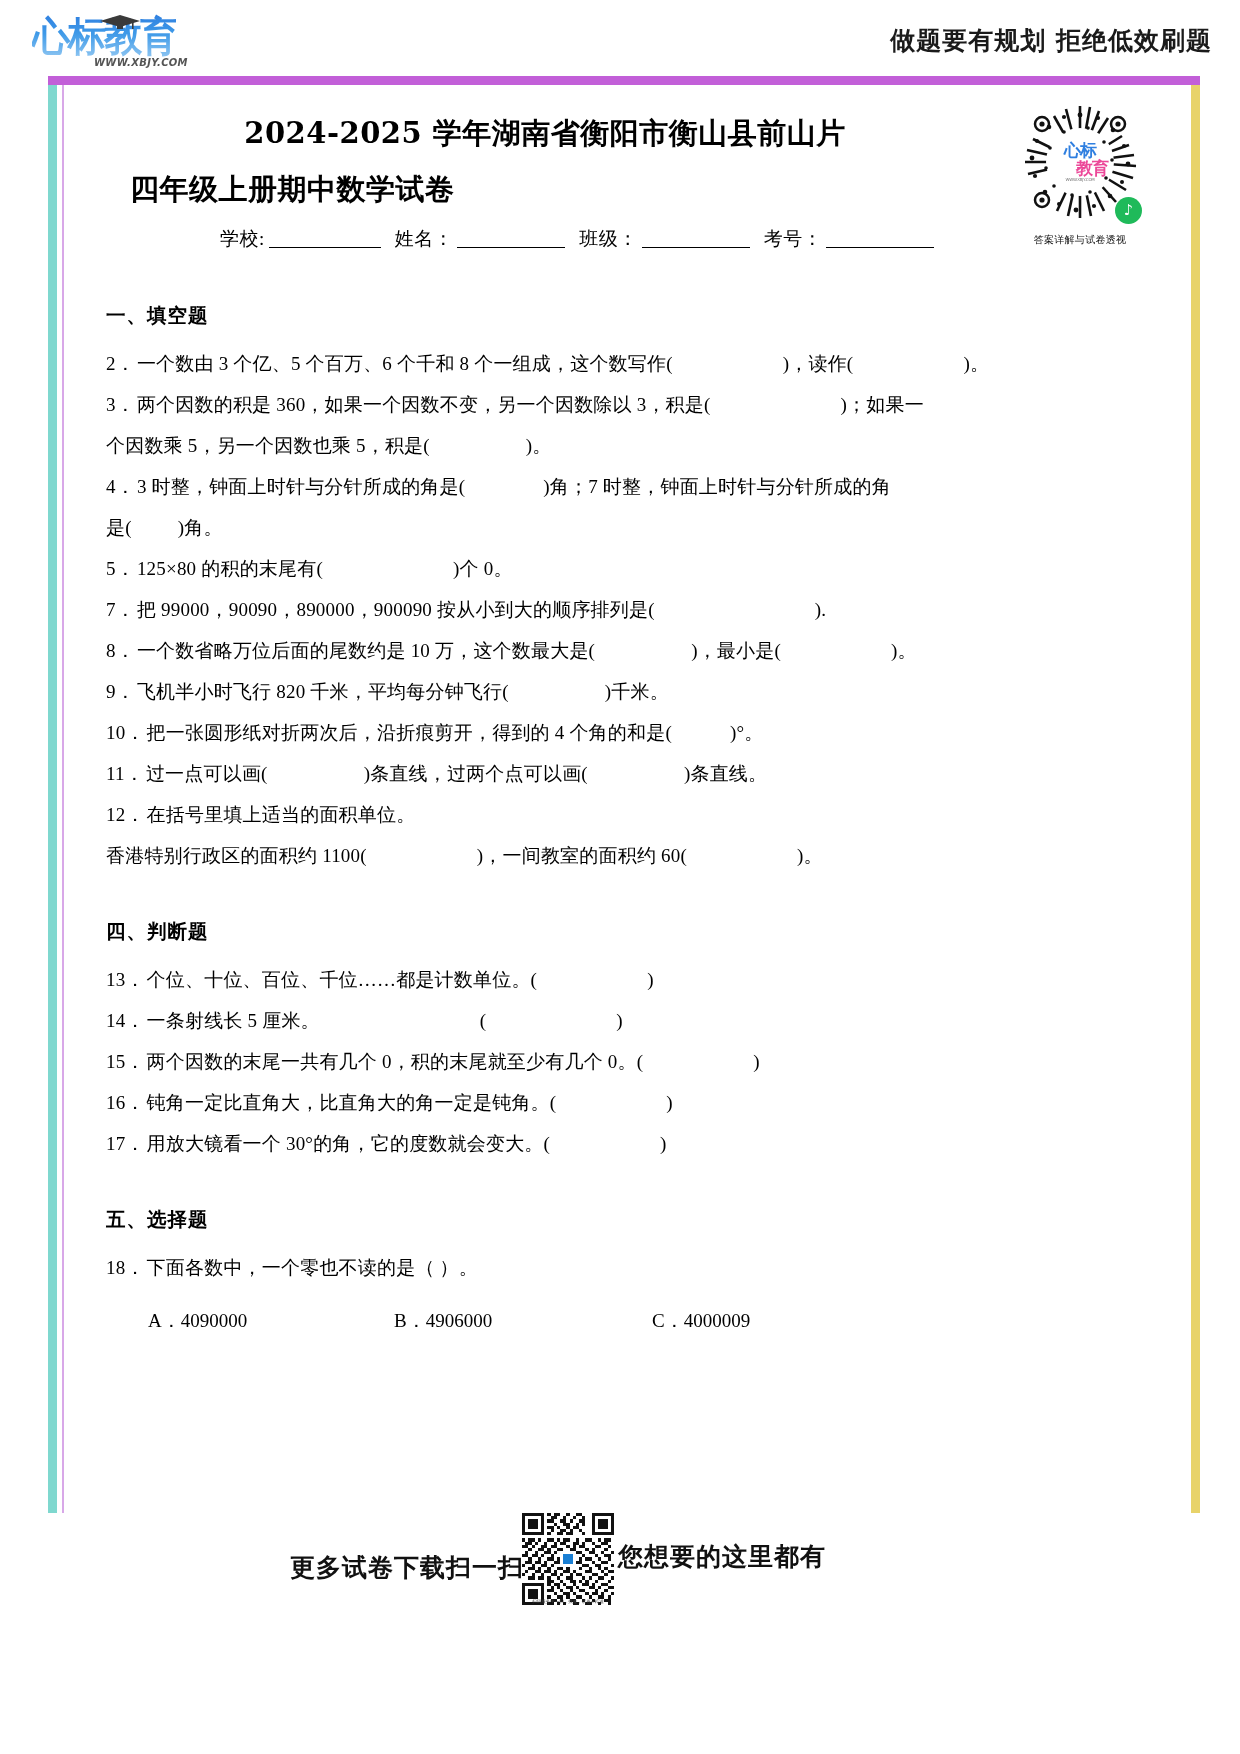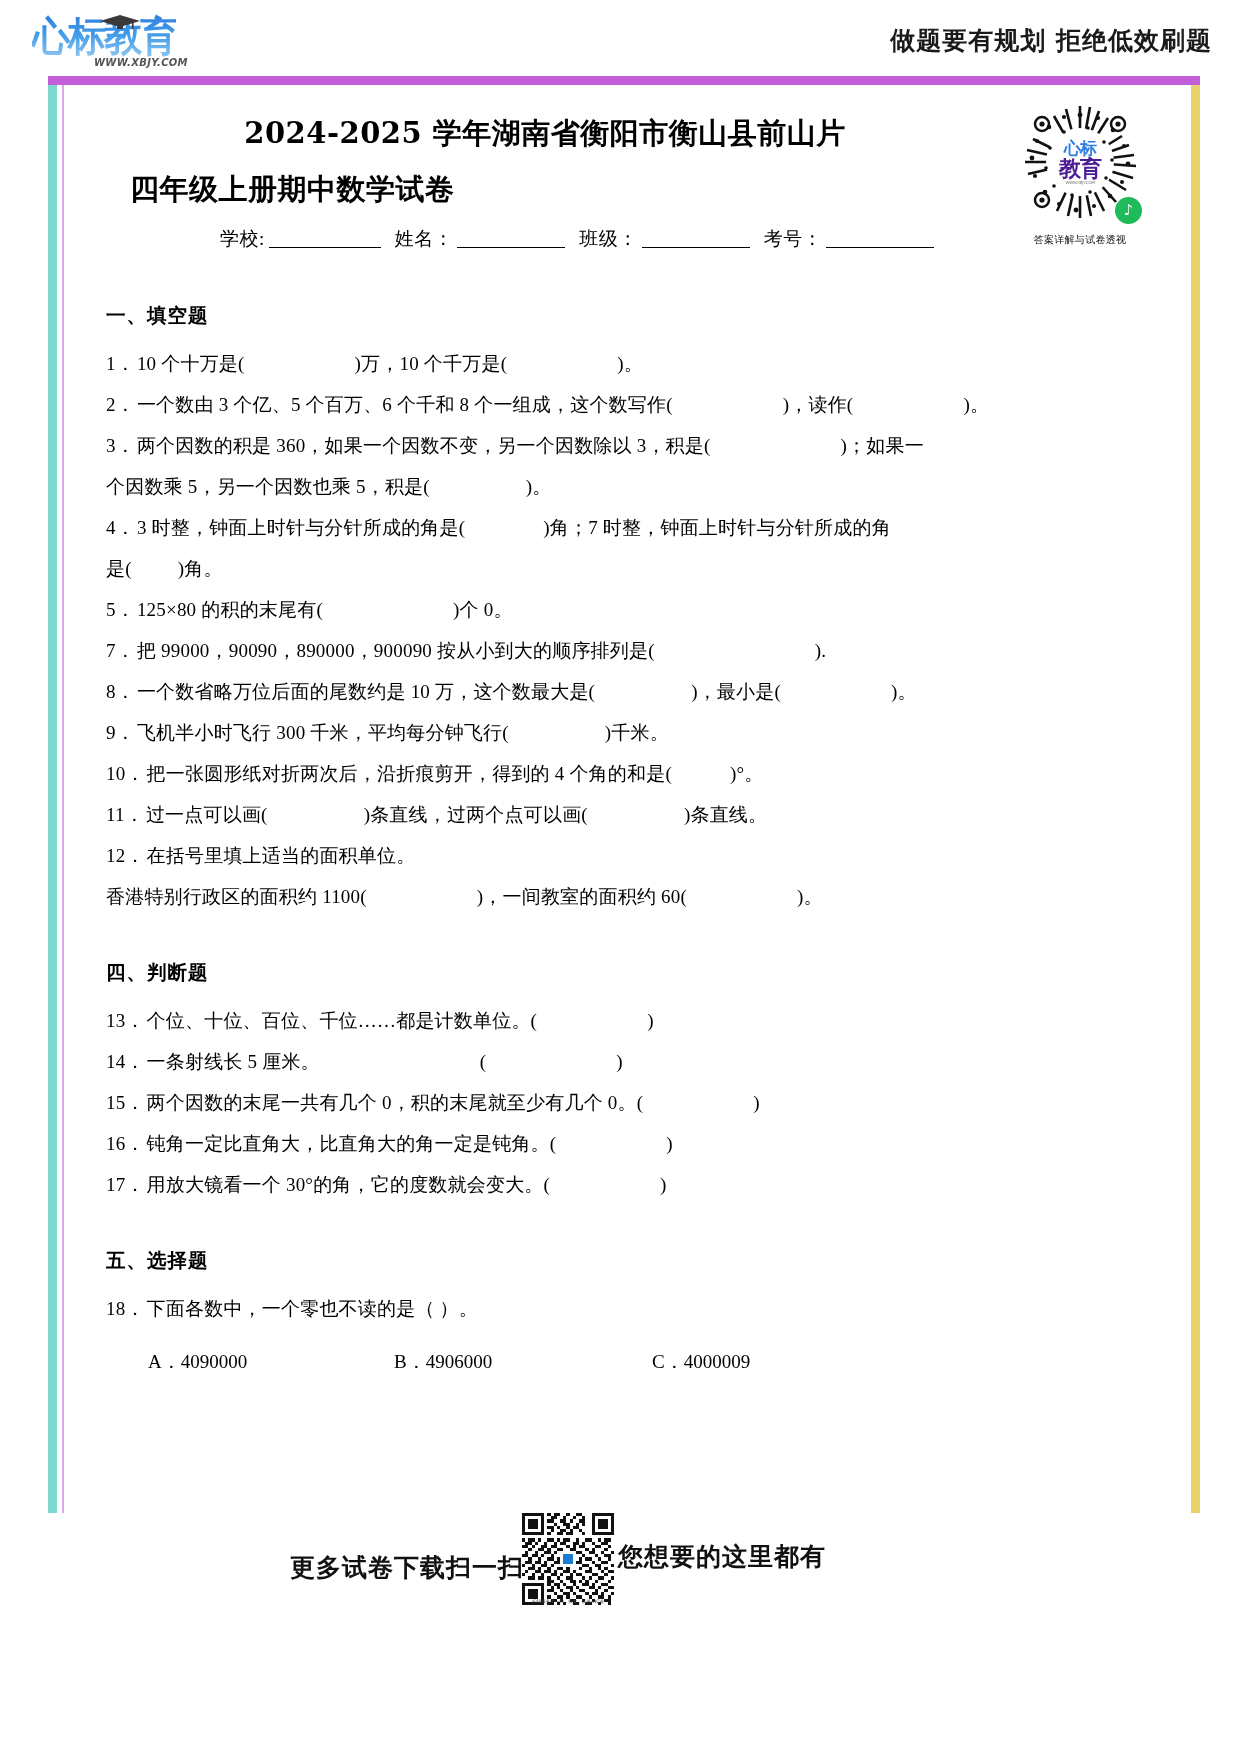--- a/index.html
+++ b/index.html
@@ -171,25 +171,26 @@
     font-family: "DejaVu Sans", sans-serif;
     font-weight: 900;
     font-size: 17px;
     color: #2f7fe0;
     display: block;
     letter-spacing: -1px;
   }
   .qr-center .c2 {
     font-family: "DejaVu Sans", sans-serif;
     font-weight: 900;
-    font-size: 22px;
-    color: #4c1d95;
+    font-size: 17px;
+    color: #ec4899;
     display: block;
     letter-spacing: -1px;
     margin-top: 1px;
+    text-align: right;
   }
   .qr-center .c3 {
     display: block;
     font-family: "DejaVu Sans", sans-serif;
     font-size: 4px;
     color: #777;
     margin-top: 1px;
     letter-spacing: -0.2px;
   }
   .qr-badge {
@@ -401,23 +402,20 @@
       </div>
       <div class="qr-badge">♪</div>
     </div>
     <div class="qr-caption">答案详解与试卷透视</div>
   </div>
 
   <div class="content">
 
     <div class="section-head">一、填空题</div>
 
-    <div class="q">
-      <span class="num">1．</span><span>10 个十万是(</span><span class="blk w3"></span><span>)万，10 个千万是(</span><span class="blk w3"></span><span>)。</span>
-    </div>
 
     <div class="q">
       <span class="num">2．</span><span>一个数由 3 个亿、5 个百万、6 个千和 8 个一组成，这个数写作(</span><span class="blk w3"></span><span>)，读作(</span><span class="blk w3"></span><span>)。</span>
     </div>
 
     <div class="q">
       <span class="num">3．</span><span>两个因数的积是 360，如果一个因数不变，另一个因数除以 3，积是(</span><span class="blk w4"></span><span>)；如果一</span>
     </div>
     <div class="q">
       <span>个因数乘 5，另一个因数也乘 5，积是(</span><span class="blk w2"></span><span>)。</span>
@@ -437,21 +435,21 @@
 
     <div class="q">
       <span class="num">7．</span><span>把 99000，90090，890000，900090 按从小到大的顺序排列是(</span><span class="blk w5"></span><span>).</span>
     </div>
 
     <div class="q">
       <span class="num">8．</span><span>一个数省略万位后面的尾数约是 10 万，这个数最大是(</span><span class="blk w2"></span><span>)，最小是(</span><span class="blk w3"></span><span>)。</span>
     </div>
 
     <div class="q">
-      <span class="num">9．</span><span>飞机半小时飞行 300 千米，平均每分钟飞行(</span><span class="blk w2"></span><span>)千米。</span>
+      <span class="num">9．</span><span>飞机半小时飞行 820 千米，平均每分钟飞行(</span><span class="blk w2"></span><span>)千米。</span>
     </div>
 
     <div class="q">
       <span class="num">10．</span><span>把一张圆形纸对折两次后，沿折痕剪开，得到的 4 个角的和是(</span><span class="blk w7"></span><span>)°。</span>
     </div>
 
     <div class="q">
       <span class="num">11．</span><span>过一点可以画(</span><span class="blk w2"></span><span>)条直线，过两个点可以画(</span><span class="blk w2"></span><span>)条直线。</span>
     </div>
 

